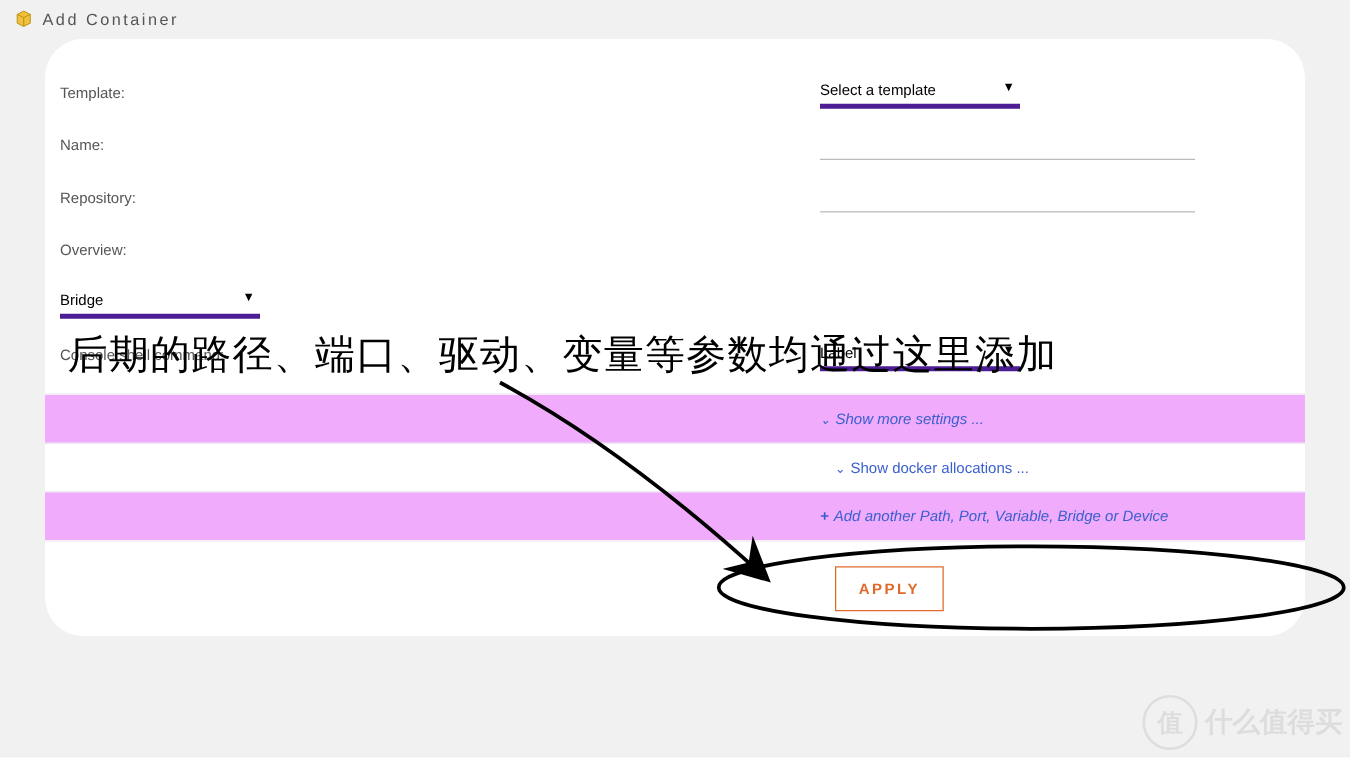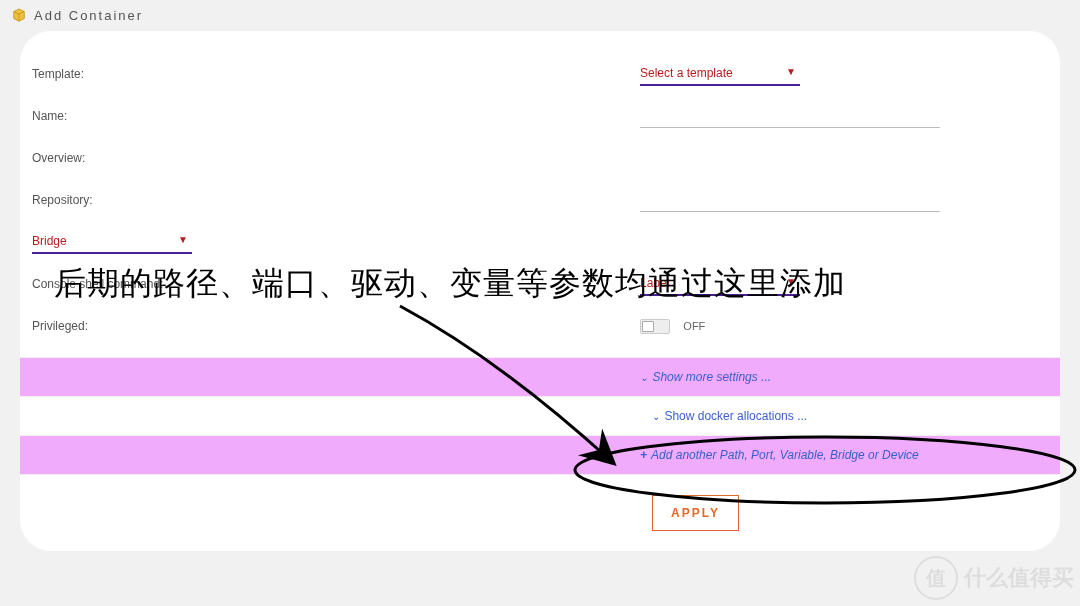--- a/index.html
+++ b/index.html
@@ -22,21 +22,21 @@
   .header-title {
     letter-spacing: 2px;
     font-size: 13px;
     color: #555;
   }
   .cube-icon {
     width: 14px; height: 14px;
   }
   .panel {
     background: #fff;
-    margin: 0 20px;
+    margin: 0 36px;
     border-radius: 31px;
   }
   .form-area {
     padding: 22px 12px 10px 12px;
   }
   .form-row {
     display: flex;
     align-items: center;
     min-height: 42px;
   }
@@ -56,27 +56,27 @@
     border-bottom: 1px solid #bbb;
     width: 300px;
     font-size: 12px;
     padding: 4px 0;
     outline: none;
     background: transparent;
     color: #555;
   }
   .underline-select {
     border: none;
-    border-bottom: 2px solid #4c1d95;
+    border-bottom: 4px solid #4c1d95;
     width: 160px;
     font-size: 12px;
     padding: 4px 0;
     outline: none;
     background: transparent;
-    color: #b91c1c;
+    color: #000000;
     display: inline-block;
     position: relative;
   }
   .sel-arrow {
     position: absolute;
     right: 4px;
     top: 4px;
     font-size: 10px;
   }
   .toggle {
@@ -222,29 +222,29 @@
     </div>
 
     <div class="form-row">
       <div class="label-col">Name:</div>
       <div class="field-col">
         <input class="underline-input" value="" style="">
       </div>
     </div>
 
     <div class="form-row">
+      <div class="label-col">Repository:</div>
+      <div class="field-col">
+        <input class="underline-input" value="" style="">
+      </div>
+    </div>
+
+    <div class="form-row">
       <div class="label-col">Overview:</div>
       <div class="field-col"></div>
-    </div>
-
-    <div class="form-row">
-      <div class="label-col">Repository:</div>
-      <div class="field-col">
-        <input class="underline-input" value="" style="">
-      </div>
     </div>
 
     <div class="form-row">
       <div class="field-col">
         <div class="underline-select">
           <span>Bridge</span>
           <span class="sel-arrow">▼</span>
         </div>
       </div>
     </div>
@@ -252,29 +252,20 @@
     <div class="form-row">
       <div class="label-col">Console shell command:</div>
       <div class="field-col">
         <div class="underline-select">
           <span>Label</span>
           <span class="sel-arrow">▼</span>
         </div>
       </div>
     </div>
 
-    <div class="form-row">
-      <div class="label-col">Privileged:</div>
-      <div class="field-col">
-        <span class="toggle">
-          <span class="toggle-knob"></span>
-        </span>
-        <span class="toggle-label">OFF</span>
-      </div>
-    </div>
 
   </div>
 
   <div class="stripe-row">
     <span class="stripe-link">
       <span class="chev">⌄</span><span>Show more settings ...</span>
     </span>
   </div>
 
   <div class="link-row">

